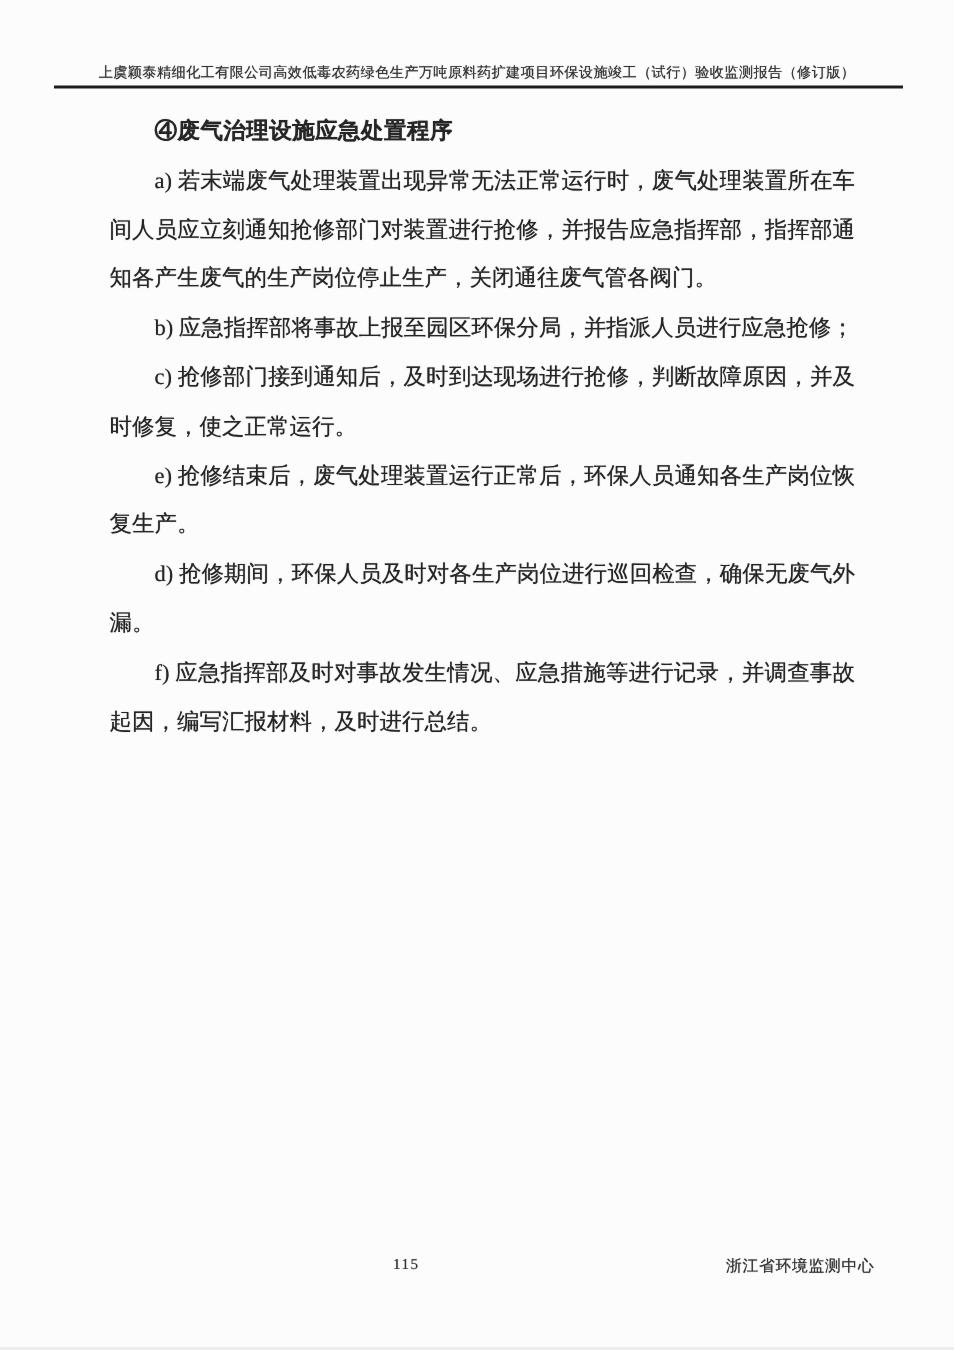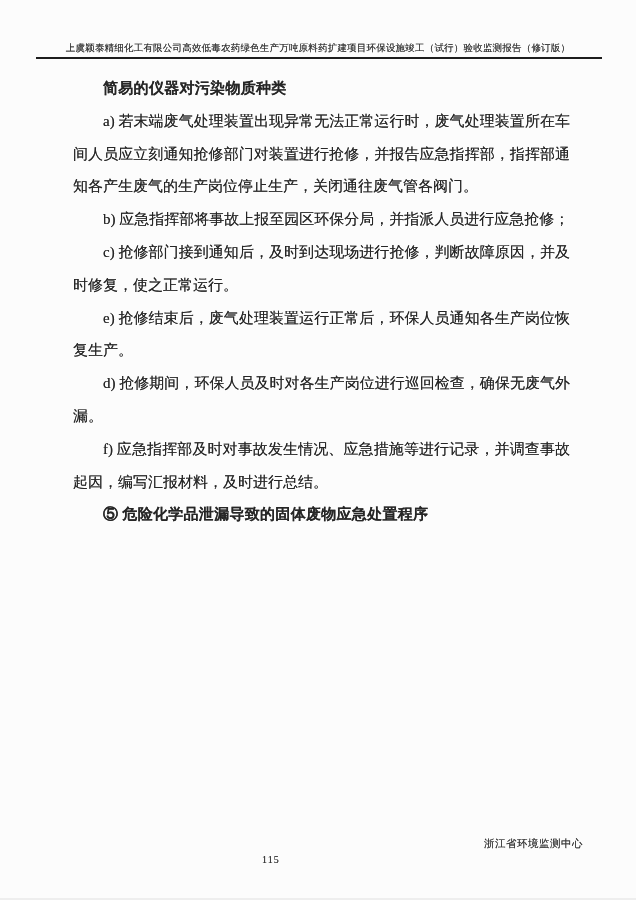--- a/index.html
+++ b/index.html
@@ -58,46 +58,44 @@
   .doc-body p.h { font-weight: 600; letter-spacing: 0.3px; }
   .doc-body p.gap { margin-top: 4px; }
   .footer {
     position: absolute;
     top: 836px; left: 0; width: 636px; height: 20px;
     font-size: 10px; color: #333333;
   }
   .page-number {
     position: absolute; left: 262px; top: 2px;
     letter-spacing: 1px;
-    margin-top: 16px;
   }
   .footer-org {
     position: absolute; left: 483px; top: 1px;
     width: 100px; text-align: right;
     font-size: 10.5px; letter-spacing: 0.5px;
   }
 </style>
 </head>
 <body>
 
 <div class="page">
 
   <div class="running-header scan-text">上虞颖泰精细化工有限公司高效低毒农药绿色生产万吨原料药扩建项目环保设施竣工（试行）验收监测报告（修订版）</div>
 
   <div class="header-rule"></div>
 
   <main class="doc-body scan-text">
-    <p class="h">简易的仪器对污染物质种类</p>
+    <p class="h">④废气治理设施应急处置程序</p>
     <p>a) 若末端废气处理装置出现异常无法正常运行时，废气处理装置所在车间人员应立刻通知抢修部门对装置进行抢修，并报告应急指挥部，指挥部通知各产生废气的生产岗位停止生产，关闭通往废气管各阀门。</p>
     <p>b) 应急指挥部将事故上报至园区环保分局，并指派人员进行应急抢修；</p>
     <p>c) 抢修部门接到通知后，及时到达现场进行抢修，判断故障原因，并及时修复，使之正常运行。</p>
     <p>e) 抢修结束后，废气处理装置运行正常后，环保人员通知各生产岗位恢复生产。</p>
     <p>d) 抢修期间，环保人员及时对各生产岗位进行巡回检查，确保无废气外漏。</p>
     <p>f) 应急指挥部及时对事故发生情况、应急措施等进行记录，并调查事故起因，编写汇报材料，及时进行总结。</p>
-    <p class="h">⑤ 危险化学品泄漏导致的固体废物应急处置程序</p>
   </main>
 
   <footer class="footer">
     <span class="page-number scan-text">115</span>
     <span class="footer-org scan-text">浙江省环境监测中心</span>
   </footer>
 
 </div>
 
 </body></html>

